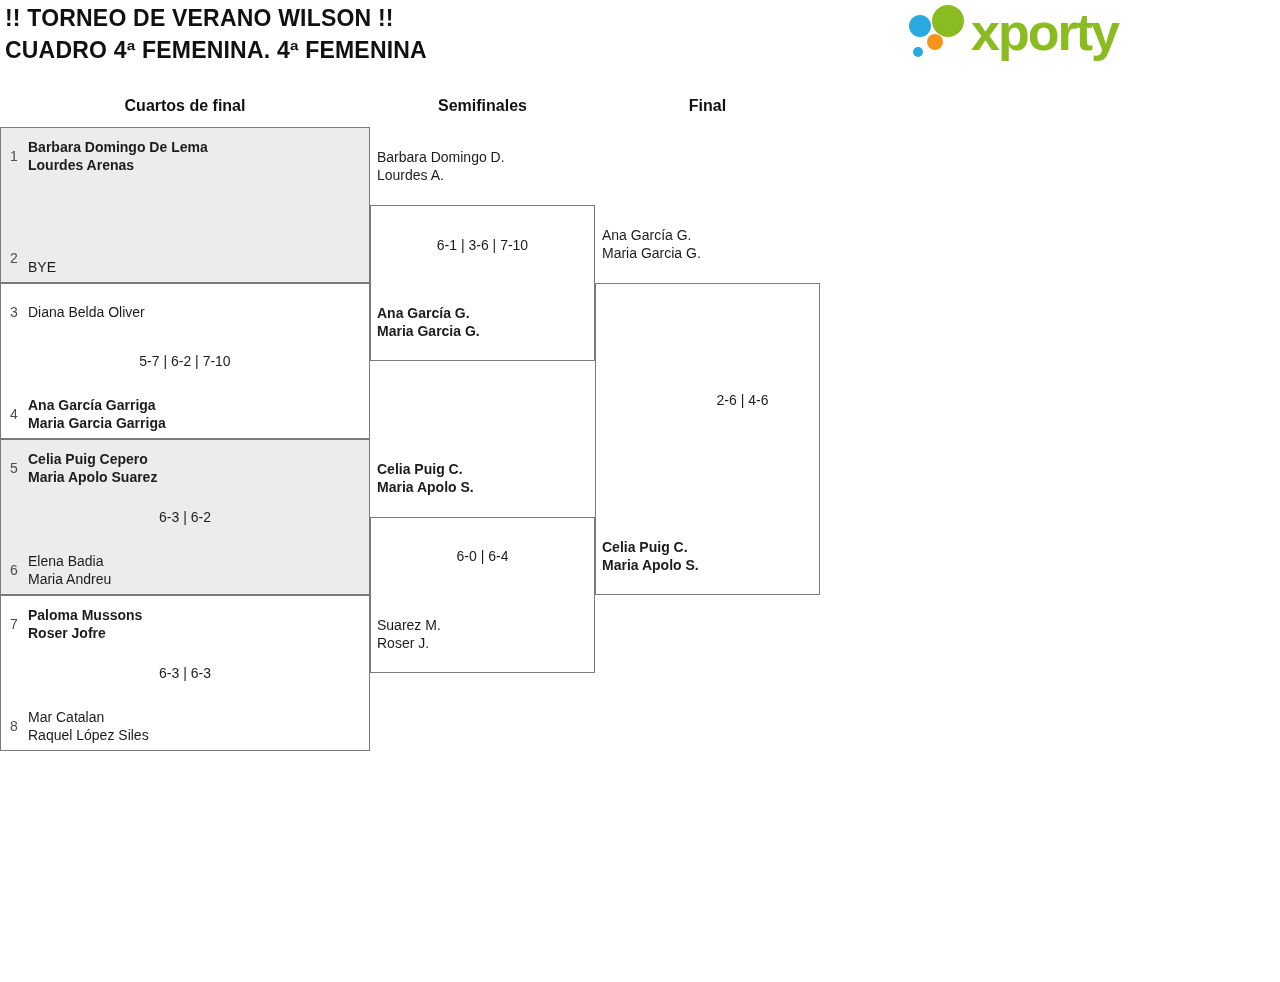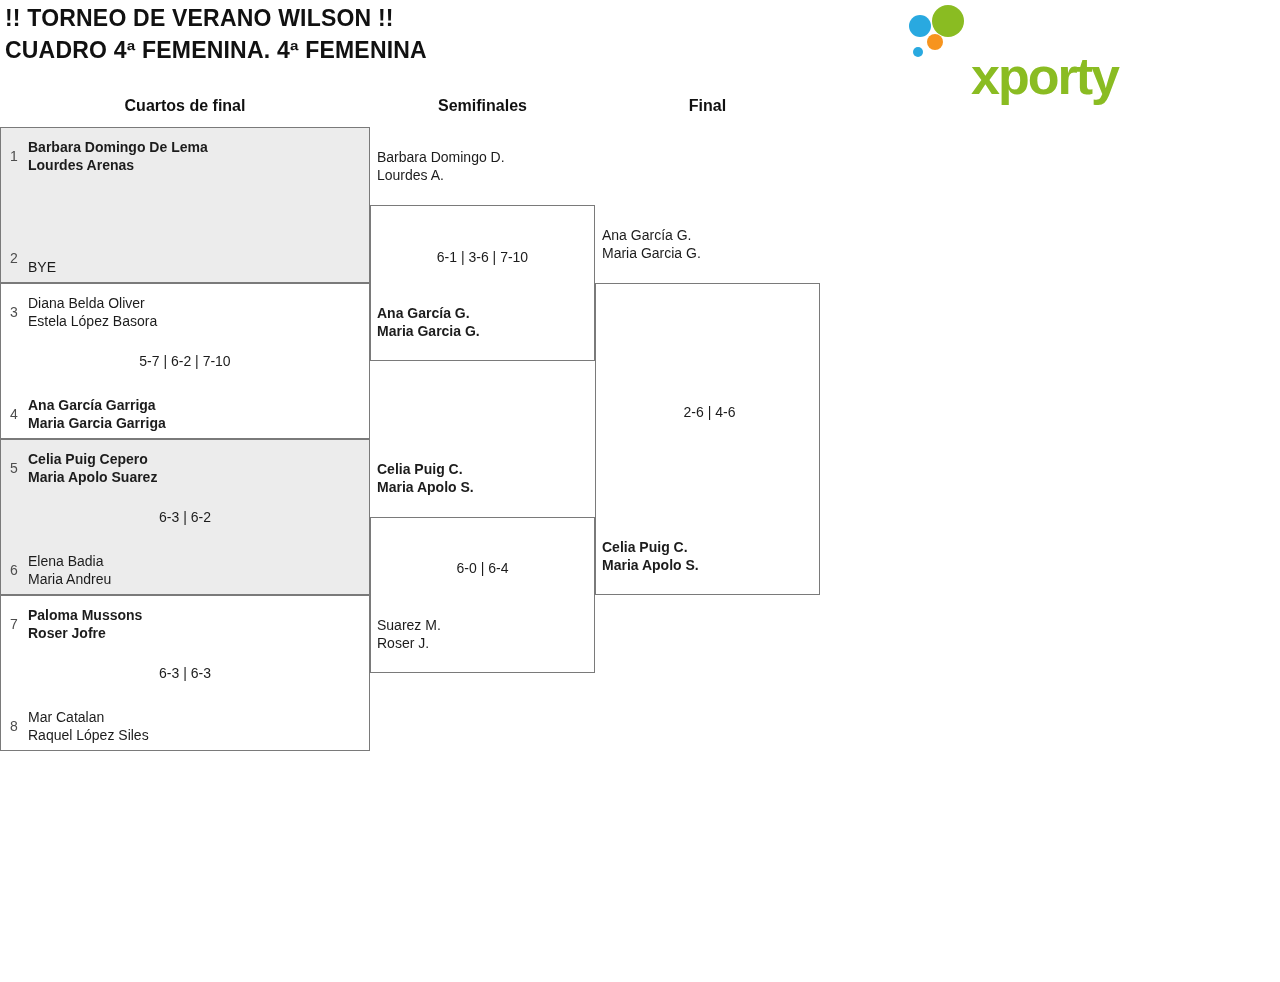--- a/index.html
+++ b/index.html
@@ -5,21 +5,21 @@
   html, body { margin:0; padding:0; background:#ffffff; }
   .page {
     position:relative; width:1124px; height:982px; background:#ffffff;
     font-family:"Liberation Sans","DejaVu Sans",sans-serif; color:#1c1c1c; overflow:hidden;
   }
   .title { position:absolute; left:5px; font-size:23px; font-weight:700; color:#111; letter-spacing:.2px; white-space:nowrap; }
   .title.l1 { top:5px; }
   .title.l2 { top:37px; }
 
   .logo { position:absolute; top:4px; right:6px; display:flex; align-items:flex-start; }
-  .logo-text { font-size:52px; font-weight:700; color:#8abc22; letter-spacing:-2px; line-height:56px;margin-top:44px; }
+  .logo-text { font-size:52px; font-weight:700; color:#8abc22; letter-spacing:-2px; line-height:56px; }
 
   .col-header { position:absolute; top:97px; font-size:16px; font-weight:700; text-align:center; color:#111; }
 
   .match { position:absolute; left:0; width:370px; height:156px; border:1px solid #7a7a7a; box-sizing:border-box; }
   .match.shade { background:#ececec; }
   .match.plain { background:#ffffff; }
 
   .seed { position:absolute; left:2px; width:22px; height:36px; display:flex; align-items:center; justify-content:center; font-size:14px; color:#4d4d4d; }
   .seed.t { top:10px; }
   .seed.b { top:112px; }
@@ -27,21 +27,21 @@
   .team { position:absolute; left:27px; right:4px; height:36px; display:flex; flex-direction:column; justify-content:center; font-size:14px; line-height:18px; }
   .team.t { top:10px; }
   .team.b { top:112px;justify-content:flex-end; }
 
   .winner { font-weight:700; }
 
   .qscore { position:absolute; left:0; width:100%; top:69px; text-align:center; font-size:14px; color:#1c1c1c; }
 
   .box { position:absolute; border:1px solid #7a7a7a; box-sizing:border-box; background:transparent; }
   .names { position:absolute; display:flex; flex-direction:column; font-size:14px; line-height:18px; }
-  .cscore { position:absolute; text-align:center; font-size:14px; color:#1c1c1c;margin-top:12px; }
+  .cscore { position:absolute; text-align:center; font-size:14px; color:#1c1c1c; }
 </style>
 </head>
 <body>
 
 <div class="page">
 
   <div class="title l1">!! TORNEO DE VERANO WILSON !!</div>
   <div class="title l2">CUADRO 4ª FEMENINA. 4ª FEMENINA</div>
 
   <div class="logo">
@@ -69,21 +69,20 @@
     <div class="team b">
       <span>BYE</span>
       <span></span>
     </div>
   </div>
 
   <div class="match plain" style="top:283px;">
     <span class="seed t">3</span>
     <div class="team t">
       <span>Diana Belda Oliver</span>
-      <span>Estela López Basora</span>
     </div>
     <div class="qscore">5-7 | 6-2 | 7-10</div>
     <span class="seed b">4</span>
     <div class="team b winner">
       <span>Ana García Garriga</span>
       <span>Maria Garcia Garriga</span>
     </div>
   </div>
 
   <div class="match shade" style="top:439px;">
@@ -134,19 +133,19 @@
   <div class="names" style="left:377px;top:616px;">
     <span>Suarez M.</span>
     <span>Roser J.</span>
   </div>
 
   <div class="names" style="left:602px;top:226px;">
     <span>Ana García G.</span>
     <span>Maria Garcia G.</span>
   </div>
   <div class="box" style="left:595px;top:283px;width:225px;height:312px;"></div>
-  <div class="cscore" style="left:597px;top:392px;width:225px;">2-6 | 4-6</div>
+  <div class="cscore" style="left:630px;top:392px;width:225px;">2-6 | 4-6</div>
   <div class="names winner" style="left:602px;top:538px;">
     <span>Celia Puig C.</span>
     <span>Maria Apolo S.</span>
   </div>
 
 </div>
 
 </body></html>

